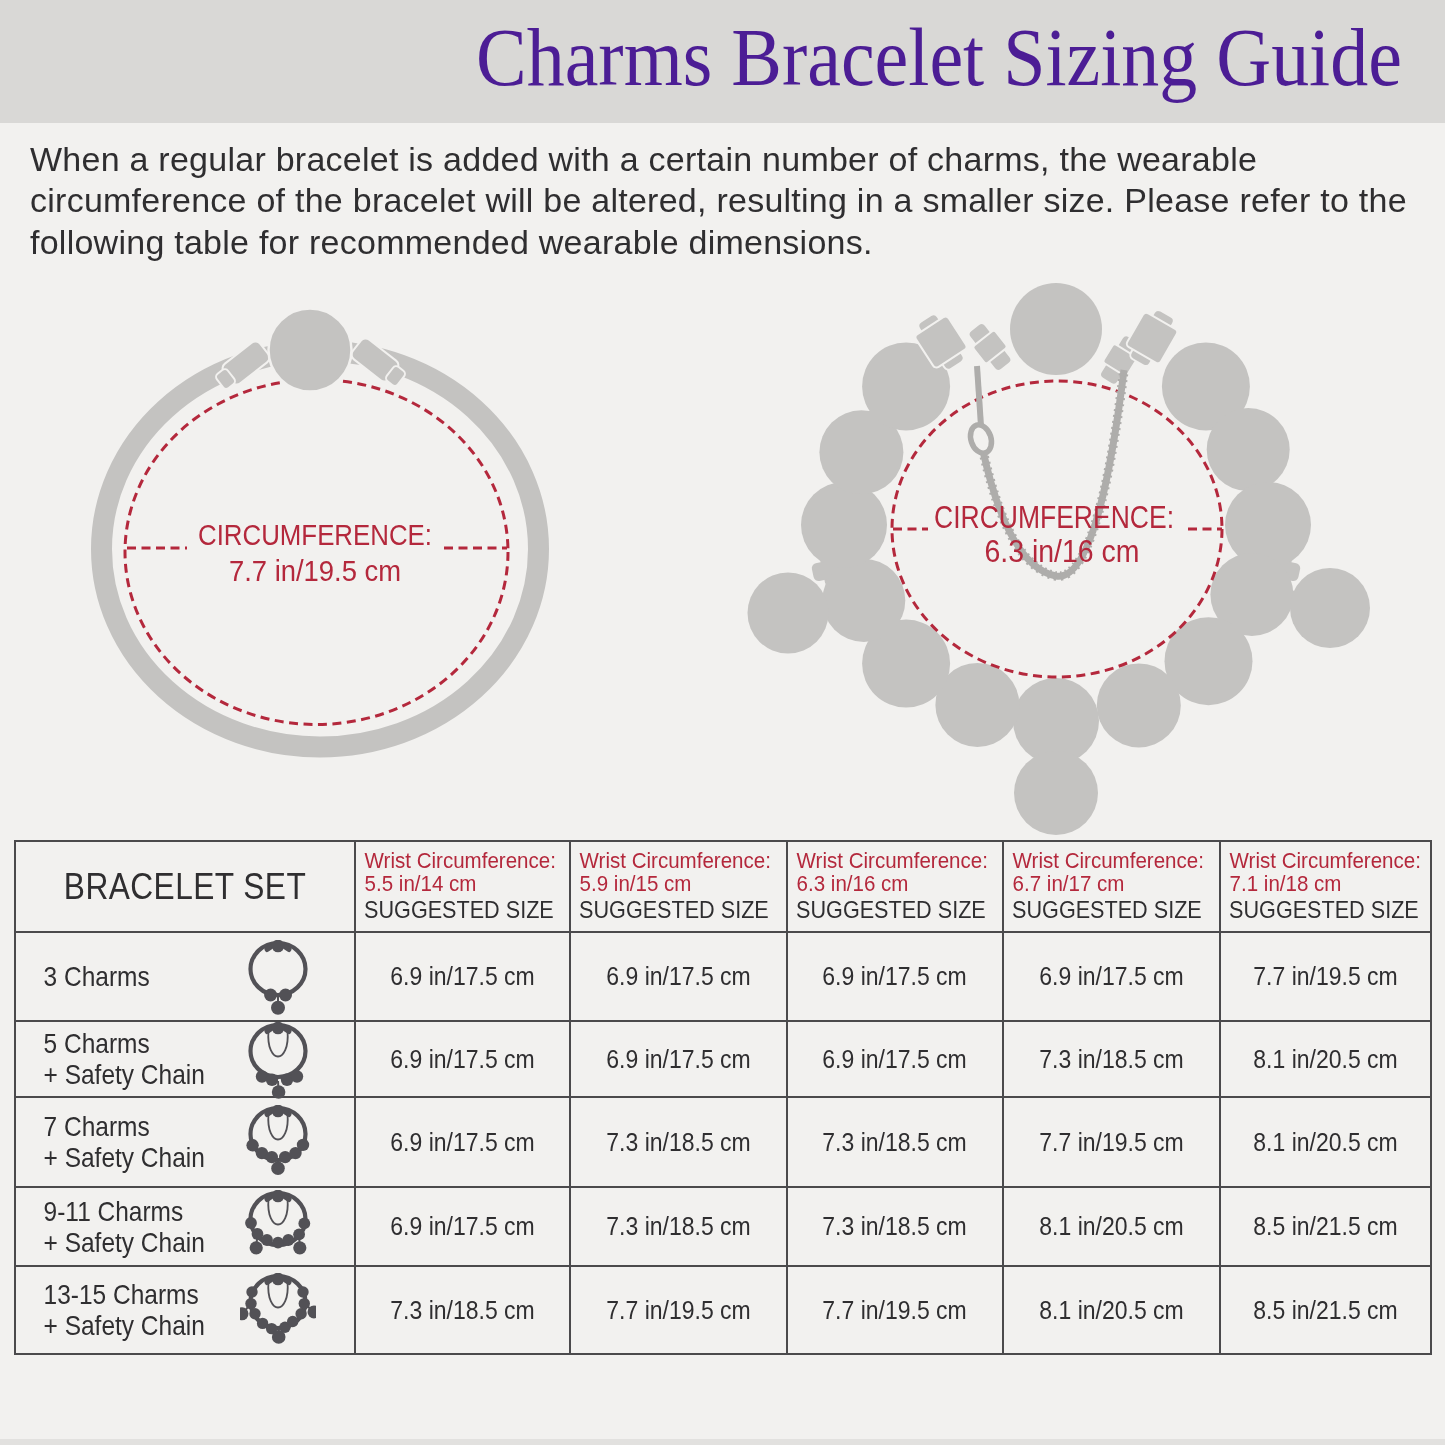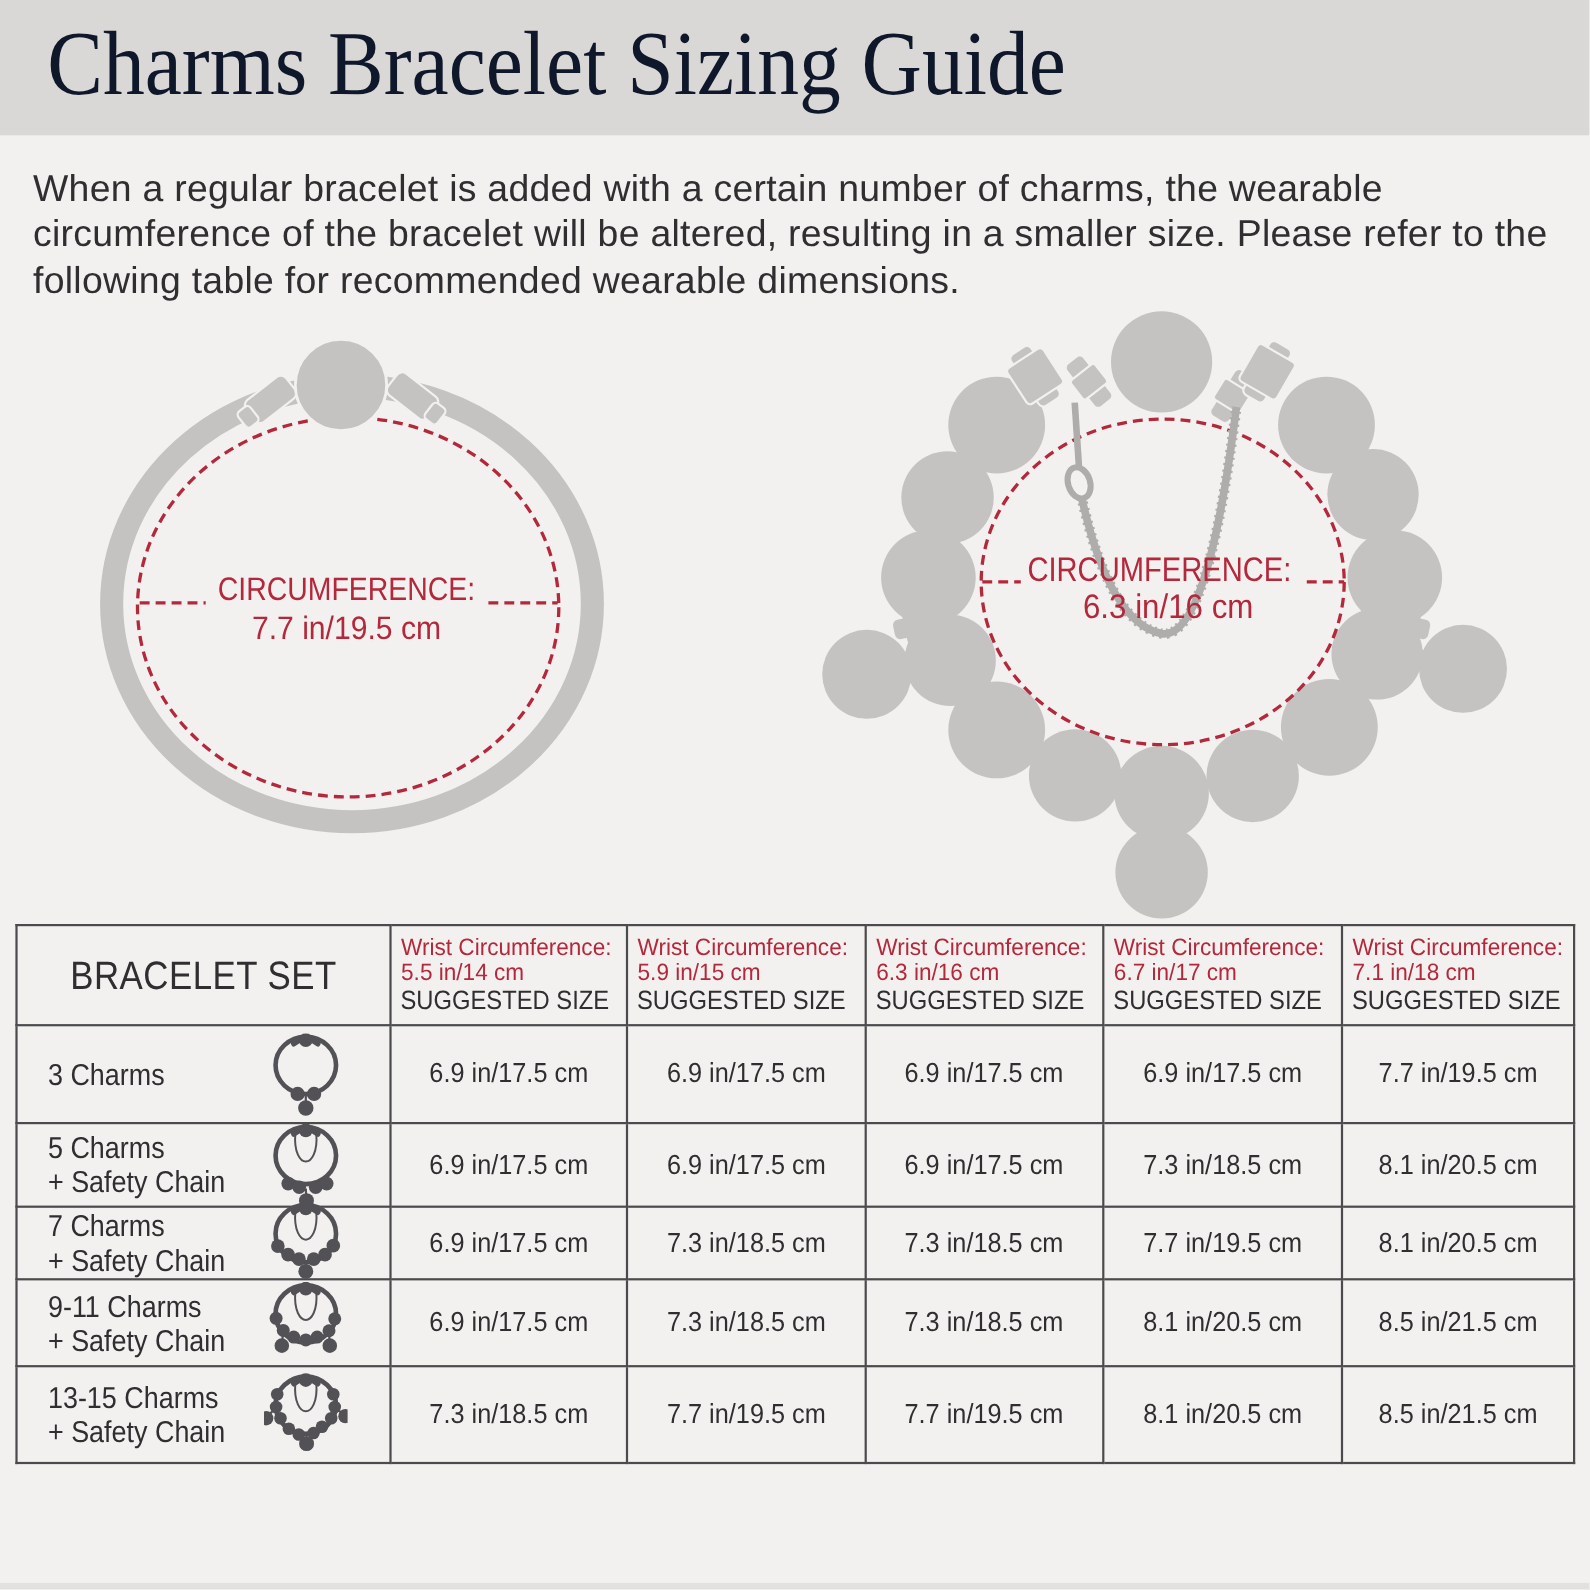--- a/index.html
+++ b/index.html
@@ -1,20 +1,20 @@
 <!DOCTYPE html>
 <html><head>
 <meta charset="utf-8">
 <style>
 html,body{margin:0;padding:0}
 body{width:1445px;height:1445px;background:#f2f1ef;font-family:"Liberation Sans",sans-serif;position:relative;overflow:hidden}
 .band{position:absolute;left:0;width:1445px;background:#d9d8d6}
-#title{position:absolute;left:0;top:15.5px;width:1445px;text-align:left;font-family:"Liberation Serif",serif;font-size:83px;color:#0f172a;line-height:1}
+#title{position:absolute;left:0;top:15.5px;width:1445px;text-align:right;font-family:"Liberation Serif",serif;font-size:83px;color:#4c1d95;line-height:1}
 #title span{display:inline-block;transform:scaleX(0.915);transform-origin:50% 50%}
-#intro{position:absolute;left:30px;top:152px;font-size:34px;line-height:41.3px;color:#2f2e30;letter-spacing:0.25px}
+#intro{position:absolute;left:30px;top:139px;font-size:34px;line-height:41.3px;color:#2f2e30;letter-spacing:0.25px}
 #fig{position:absolute;left:0;top:280px}
 table{position:absolute;left:14px;top:840px;border-collapse:collapse;table-layout:fixed;width:1416px}
 td{border:2px solid #4b4a4c;padding:0;vertical-align:middle;position:relative}
 .hred{color:#b4283c;font-size:21.5px;line-height:23px;padding-left:9px;white-space:nowrap;transform:scaleX(0.955);transform-origin:0 50%}
 .hblack{font-size:24px;line-height:26px;color:#2f2e30;padding-left:9px;margin-top:1px;white-space:nowrap;transform:scaleX(0.90);transform-origin:0 50%}
 .bset{font-size:36px;letter-spacing:0.5px;color:#2f2e30;text-align:center;transform:scaleX(0.88)}
 .val{font-size:25px;color:#2f2e30;text-align:center}
 .val span{display:inline-block;transform:scaleX(0.92)}
 .rl{font-size:27.5px;line-height:31px;color:#2f2e30;padding-left:31px;transform:scaleX(0.89);transform-origin:0 50%;white-space:nowrap}
 .ric{position:absolute;top:calc(50% + 5px);transform:translateY(-50%);left:224px}
@@ -176,21 +176,21 @@
               <circle cx="57" cy="54.5" r="6.2" fill="#525156"></circle>
               <circle cx="38.6" cy="70" r="6.8" fill="#525156"></circle>
             </svg></span>
         </td>
 <td class="val"><span>6.9 in/17.5 cm</span></td>
         <td class="val"><span>6.9 in/17.5 cm</span></td>
         <td class="val"><span>6.9 in/17.5 cm</span></td>
         <td class="val"><span>7.3 in/18.5 cm</span></td>
         <td class="val"><span>8.1 in/20.5 cm</span></td>
 </tr>
-<tr style="height:66px">
+<tr style="height:90px">
 <td>
           <div class="rl">7 Charms<br>+ Safety Chain</div>
           <span class="ric"><svg width="76" height="80" viewBox="0 0 76 80">
               <ellipse cx="38" cy="29" rx="27.5" ry="26" fill="none" stroke="#525156" stroke-width="4.2"></ellipse>
               <g transform="translate(28.8,8.2) rotate(-33)">
                 <rect x="-4.5" y="-2.6" width="9" height="5.2" rx="2" fill="#525156"></rect>
               </g>
               <g transform="translate(47.2,8.2) rotate(33)">
                 <rect x="-4.5" y="-2.6" width="9" height="5.2" rx="2" fill="#525156"></rect>
               </g>

